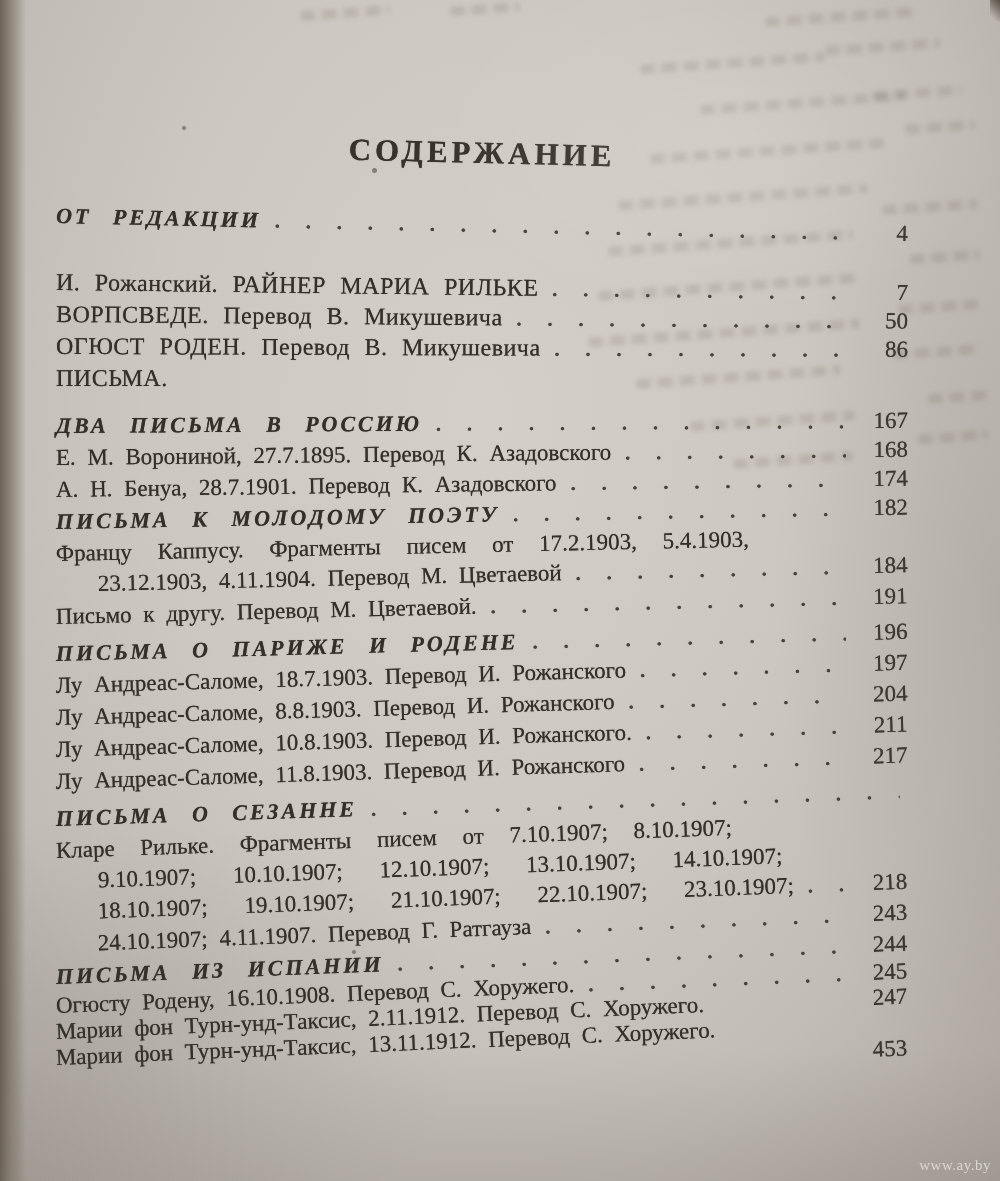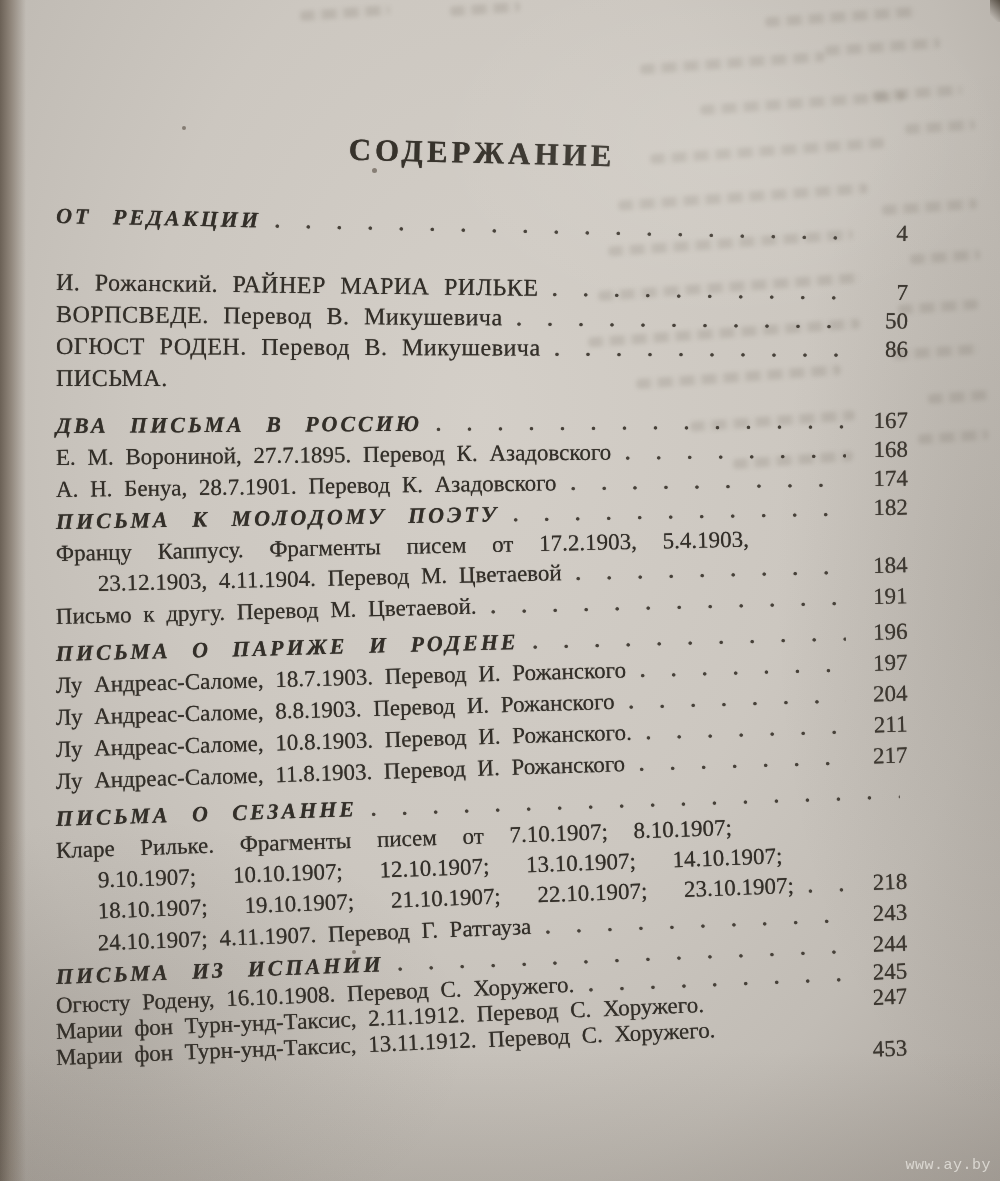--- a/index.html
+++ b/index.html
@@ -62,21 +62,21 @@
   .dots{
     flex:1 1 auto;overflow:hidden;white-space:nowrap;
     font-size:20px;font-weight:700;word-spacing:17px;color:#474139;
     margin:0 8px 0 14px;letter-spacing:2px;
   }
   .dots.empty{color:transparent;}
   .num{flex:0 0 auto;min-width:54px;text-align:right;font-size:23px;color:#3b362f;}
 
   .watermark{
     position:absolute;right:9px;bottom:7px;
-    font-family:Liberation Mono, monospace;font-size:15px;letter-spacing:.5px;
+    font-family:Liberation Serif, serif;font-size:15px;letter-spacing:.5px;
     color:#dfdcd6;opacity:.92;
   }
 </style>
 </head>
 <body>
 
 <div class="photo">
 
   <div id="ghost">
       <div class="ghost-line" style="left: 765px; top: 12px; width: 150px;"></div>

